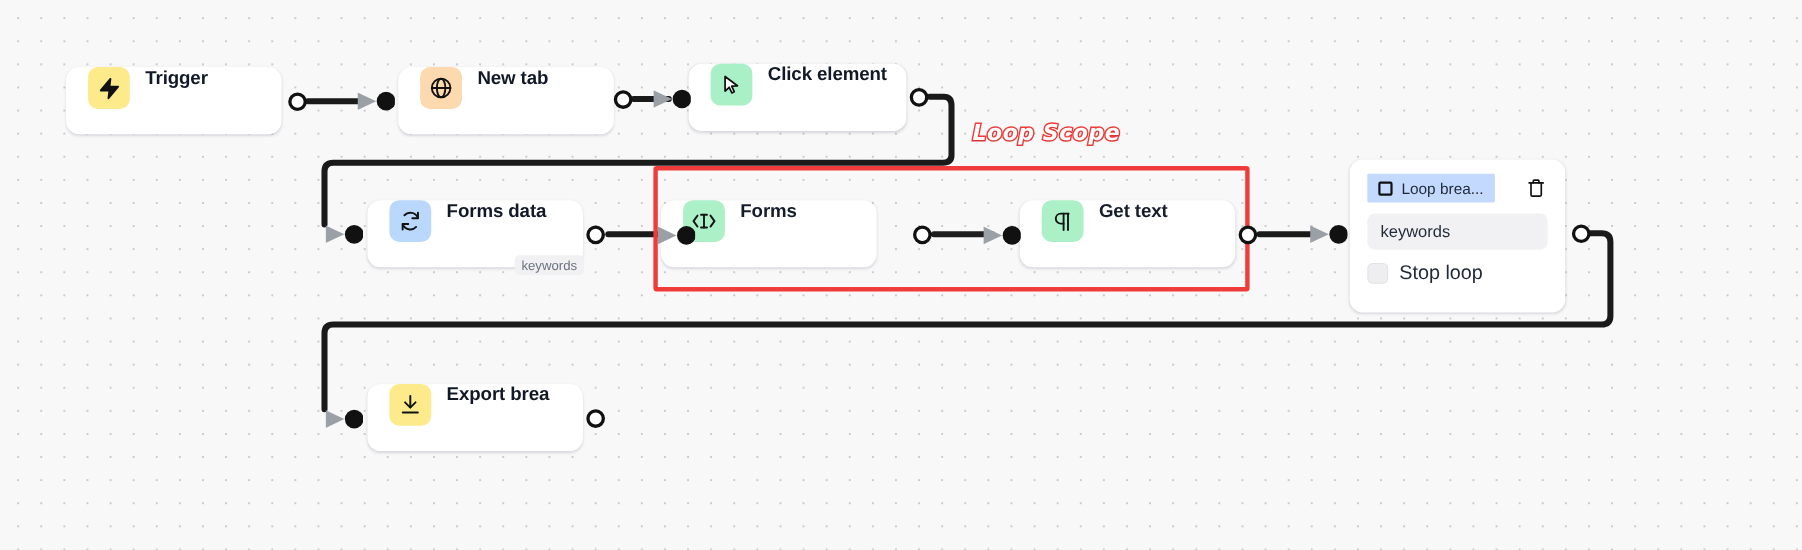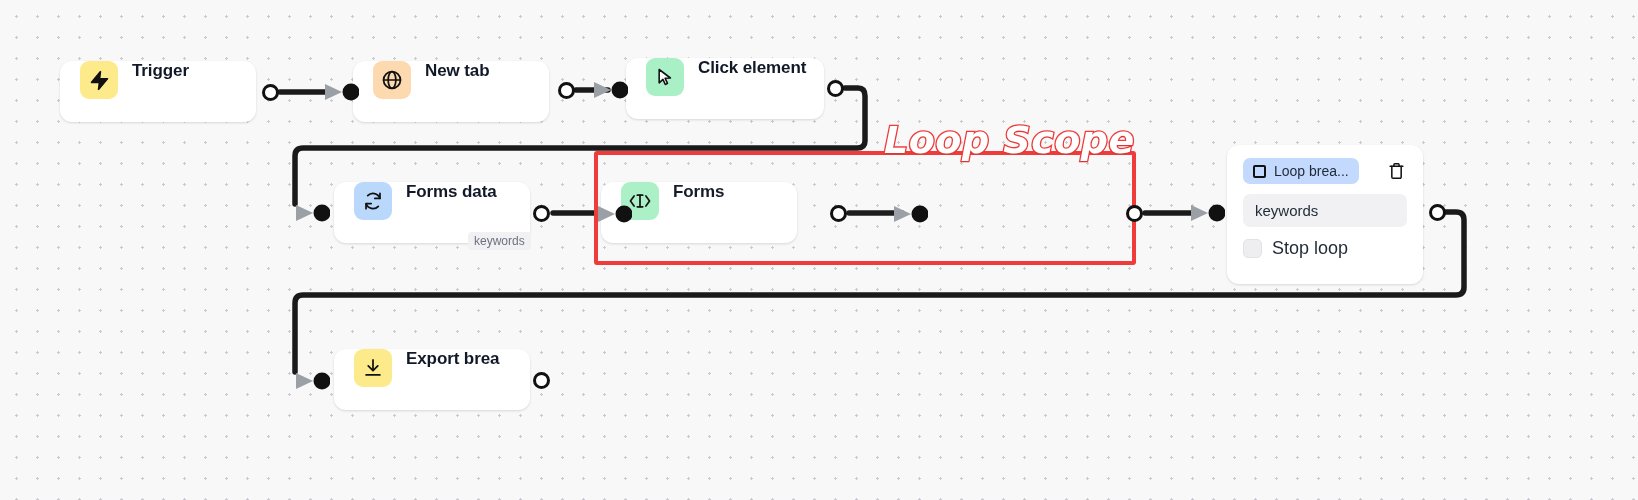--- a/index.html
+++ b/index.html
@@ -50,22 +50,22 @@
     height: 114px;
     border: 4px solid #ef3b39;
     border-radius: 3px;
     box-sizing: border-box;
     background: rgba(255,255,255,0.02);
     z-index: 6;
   }
   #loop-scope-label {
     position: absolute;
     left: 884px;
-    top: 118px;
-    font-size: 38px;
+    top: 108px;
+    font-size: 20px;
     font-weight: bold;
     font-style: italic;
     letter-spacing: 0.5px;
     color: #ffffff;
     -webkit-text-stroke: 2.6px #ef3b39;
     paint-order: stroke fill;
     text-shadow: 0 1px 1px rgba(0,0,0,0.10);
     z-index: 7;
     white-space: nowrap;
     font-family: "DejaVu Sans", sans-serif;
@@ -153,21 +153,21 @@
   }
   .lb-header {
     display: flex;
     align-items: center;
     justify-content: space-between;
   }
   .lb-title-pill {
     display: flex;
     align-items: center;
     background: #c3dafe;
-    border-radius: 7px;
+    border-radius: 1px;
     padding: 5px 10px;
     max-width: 126px;
     box-sizing: border-box;
   }
   .lb-title-pill .sq {
     width: 13px;
     height: 13px;
     border: 2.2px solid #111111;
     border-radius: 2px;
     box-sizing: border-box;
@@ -263,21 +263,21 @@
     </div>
   </div>
   <div class="port port-out" style="left:262px; top:84px;"></div>
   <div class="port port-in" style="left:325px; top:83px;">
     <svg width="34" height="18" viewBox="0 0 34 18">
       <polygon points="0,1 17,9 0,17" fill="#9aa0a6"></polygon>
       <circle cx="26" cy="9" r="8.5" fill="#111111"></circle>
     </svg>
   </div>
 
-  <div class="node" id="node-new-tab" style="left:353px; top:61px; width:196px; height:61px;">
+  <div class="node" id="node-new-tab" style="left:362px; top:61px; width:196px; height:61px;">
     <div class="node-inner">
       <div class="node-icon" style="background:#fcd9ae;">
         <svg width="22" height="22" viewBox="0 0 24 24" fill="none" stroke="#111" stroke-width="1.9" stroke-linecap="round">
           <circle cx="12" cy="12" r="9.2"></circle>
           <line x1="2.8" y1="12" x2="21.2" y2="12"></line>
           <ellipse cx="12" cy="12" rx="4.2" ry="9.2"></ellipse>
         </svg>
       </div>
       <div class="node-label">New tab</div>
     </div>
@@ -345,20 +345,32 @@
     </div>
   </div>
   <div class="port port-out" style="left:830px; top:205px;"></div>
 
   <div class="port port-in" style="left:894px; top:205px;">
     <svg width="34" height="18" viewBox="0 0 34 18">
       <polygon points="0,1 17,9 0,17" fill="#9aa0a6"></polygon>
       <circle cx="26" cy="9" r="8.5" fill="#111111"></circle>
     </svg>
   </div>
+  <div class="node" id="node-get-text" style="left:927px; top:182px; width:196px; height:61px;">
+    <div class="node-inner">
+      <div class="node-icon" style="background:#aaf0c6;">
+        <svg width="20" height="21" viewBox="0 0 22 22" fill="none" stroke="#111" stroke-width="1.9" stroke-linecap="round" stroke-linejoin="round">
+          <path d="M17 3 H9.2 a5 5 0 0 0 0 10 H12"></path>
+          <line x1="12" y1="3" x2="12" y2="19.4"></line>
+          <line x1="16.4" y1="3" x2="16.4" y2="19.4"></line>
+        </svg>
+      </div>
+      <div class="node-label">Get text</div>
+    </div>
+  </div>
   <div class="port port-out" style="left:1126px; top:205px;"></div>
 
   <div class="port port-in" style="left:1191px; top:204px;">
     <svg width="34" height="18" viewBox="0 0 34 18">
       <polygon points="0,1 17,9 0,17" fill="#9aa0a6"></polygon>
       <circle cx="26" cy="9" r="8.5" fill="#111111"></circle>
     </svg>
   </div>
 
   <div id="node-loop-break">

